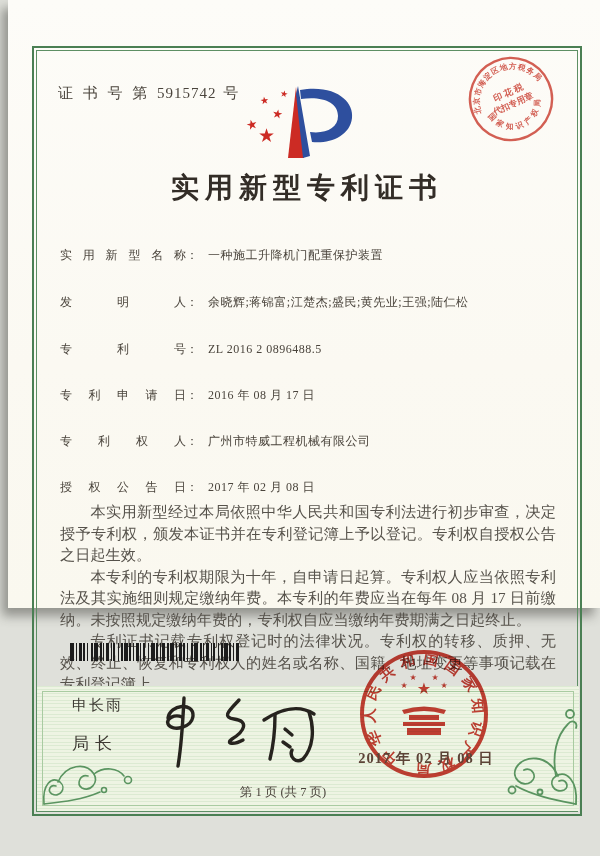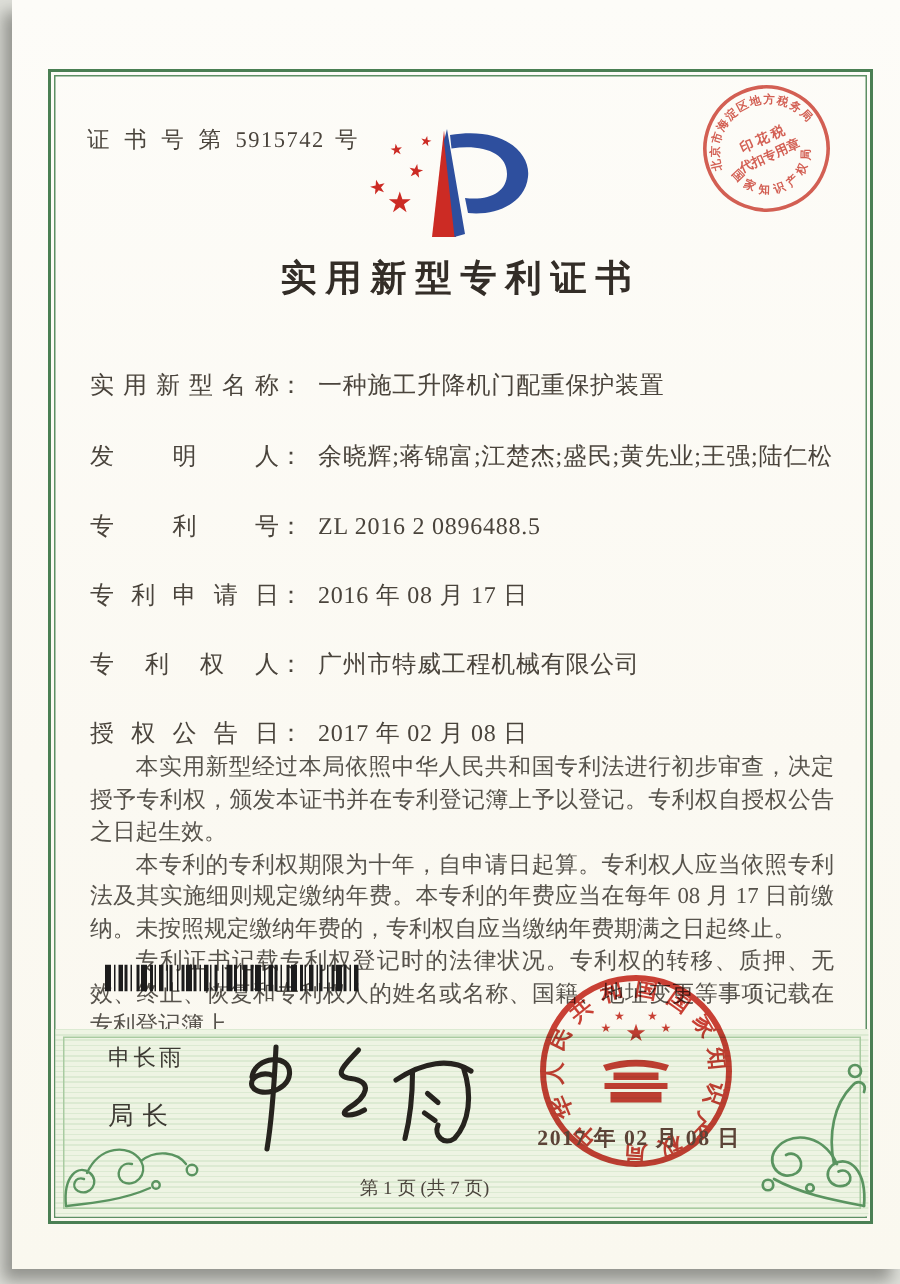--- a/index.html
+++ b/index.html
@@ -2,45 +2,45 @@
 <html><head>
 <meta charset="utf-8">
 <style>
   html,body{margin:0;padding:0;}
   body{
     width:600px;height:856px;overflow:hidden;position:relative;
     background:#dfe0da;
     font-family:"Liberation Serif","DejaVu Serif",serif;
   }
   .paper{
-    position:absolute;left:8px;top:0;width:592px;height:846px;
+    position:absolute;left:8px;top:0;width:592px;height:608px;
     background:linear-gradient(180deg,#fdfcf8 0%,#fbf9f2 60%,#faf8ef 100%);
     box-shadow:-6px 8px 10px rgba(55,55,50,.45);
   }
   .frame-outer{
     position:absolute;left:24px;top:46px;width:546px;height:766px;
     border:2px solid #4a7f53;
   }
   .frame-inner{position:absolute;inset:2px;border:1px solid #5d8f64;}
   
   .cert-no{
     position:absolute;left:50px;top:84px;font-size:15px;color:#4a443c;letter-spacing:3px;
   }
   .cert-no .num{letter-spacing:1px;}
   
   .logo{position:absolute;left:222px;top:84px;width:158px;height:84px;}
   .logo .star{position:absolute;color:#cc2b24;line-height:1;}
   .logo svg{position:absolute;left:0;top:0;}
   
   .title{
     position:absolute;left:0;top:169px;width:100%;text-align:center;
-    font-size:24px;font-weight:bold;color:#332d27;letter-spacing:6px;text-indent:6px;
-  }
-  
-  .row{position:absolute;left:52px;font-size:16px;color:#4a443c;white-space:nowrap;}
+    font-size:28px;font-weight:bold;color:#332d27;letter-spacing:6px;text-indent:6px;
+  }
+  
+  .row{position:absolute;left:52px;font-size:12px;color:#4a443c;white-space:nowrap;}
   .row .lbl{display:inline-block;width:126px;text-align:justify;text-align-last:justify;vertical-align:top;}
   .row .val{margin-left:10px;letter-spacing:.5px;}
   .r0{top:247px}.r1{top:294px}.r2{top:341px}.r3{top:387px}.r4{top:433px}.r5{top:479px}
   
   .paras{position:absolute;left:52px;top:501px;width:496px;}
   .paras p{
     margin:0;font-size:15.2px;line-height:21.5px;color:#56524b;
     text-indent:2em;text-align:justify;
   }
   

